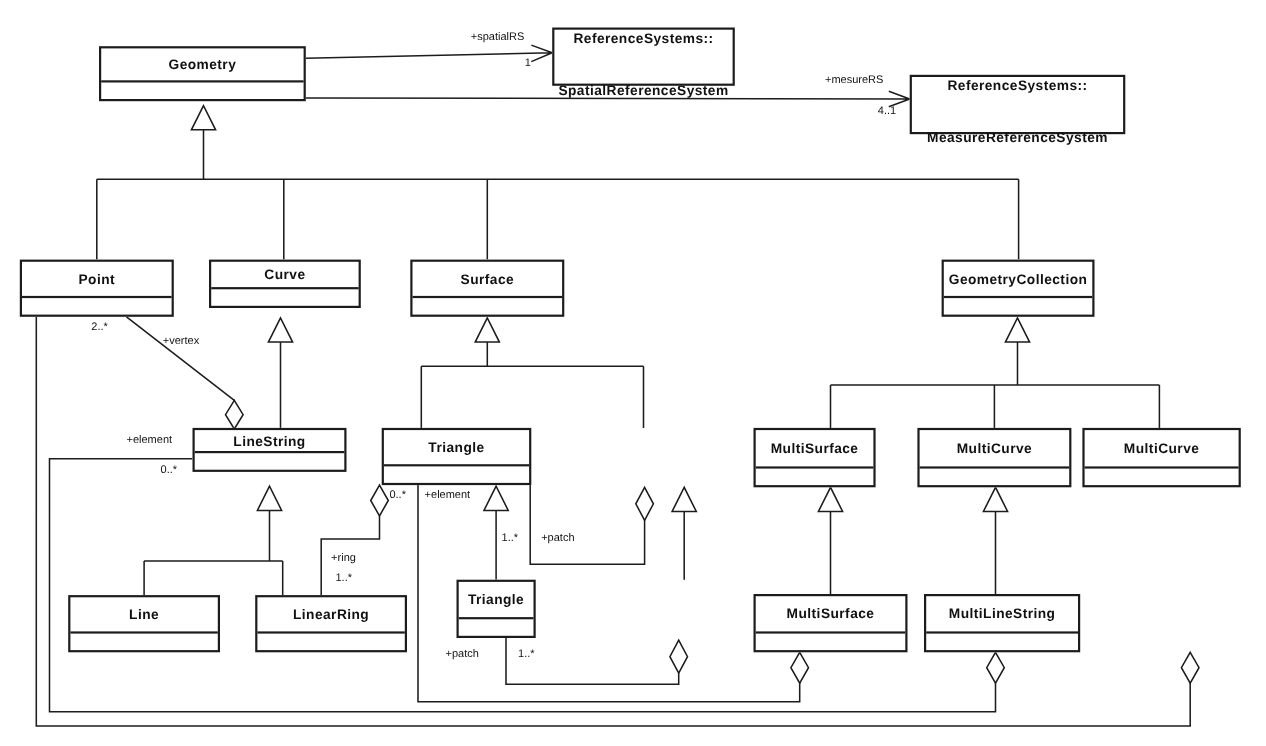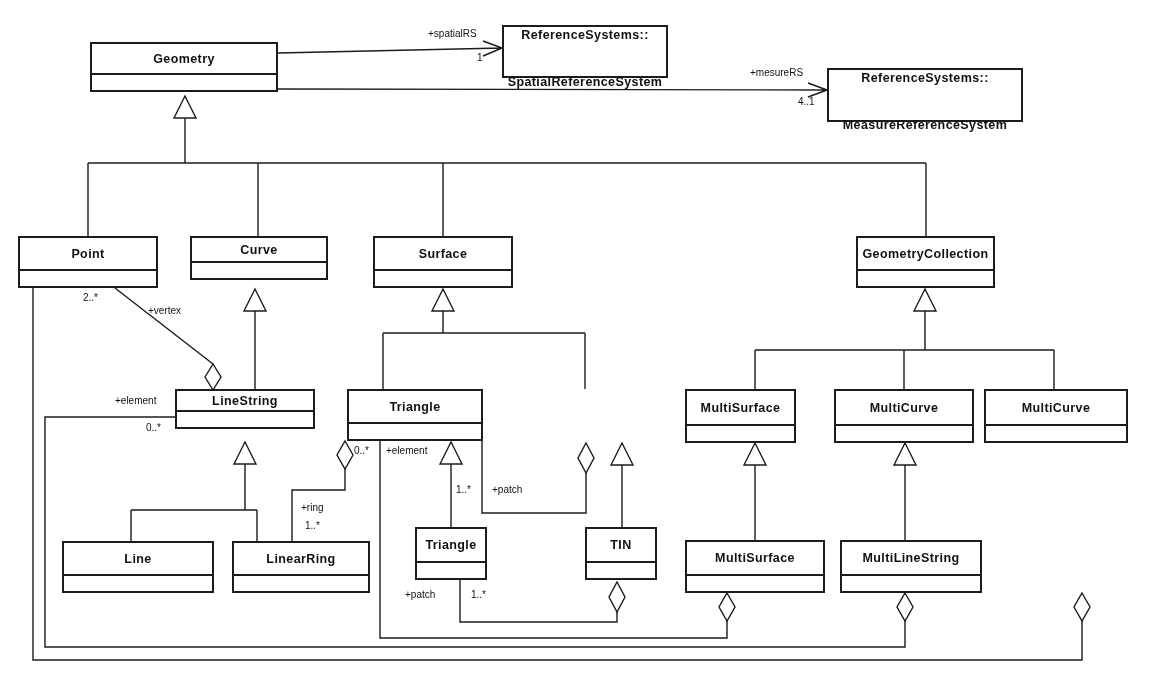--- a/index.html
+++ b/index.html
@@ -175,39 +175,35 @@
   <div class="cls" style="left:834px;top:389px;width:140px;height:54px">
     <div class="cls-name">MultiCurve</div>
     <div class="cls-attrs"></div>
   </div>
 
   <div class="cls" style="left:984px;top:389px;width:144px;height:54px">
     <div class="cls-name">MultiCurve</div>
     <div class="cls-attrs"></div>
   </div>
 
-  <div class="cls" style="left:62px;top:541px;width:152px;height:52px">
+  <div class="cls" style="left:62px;top:541px;width:138px;height:52px">
     <div class="cls-name">Line</div>
     <div class="cls-attrs"></div>
   </div>
 
   <div class="cls" style="left:232px;top:541px;width:138px;height:52px">
     <div class="cls-name">LinearRing</div>
     <div class="cls-attrs"></div>
   </div>
 
   <div class="cls" style="left:415px;top:527px;width:72px;height:53px">
     <div class="cls-name">Triangle</div>
     <div class="cls-attrs"></div>
   </div>
 
-  <div class="cls" style="left:585px;top:527px;width:72px;height:53px">
-    <div class="cls-name">TIN</div>
-    <div class="cls-attrs"></div>
-  </div>
 
   <div class="cls" style="left:685px;top:540px;width:140px;height:53px">
     <div class="cls-name">MultiSurface</div>
     <div class="cls-attrs"></div>
   </div>
 
   <div class="cls" style="left:840px;top:540px;width:142px;height:53px">
     <div class="cls-name">MultiLineString</div>
     <div class="cls-attrs"></div>
   </div>

